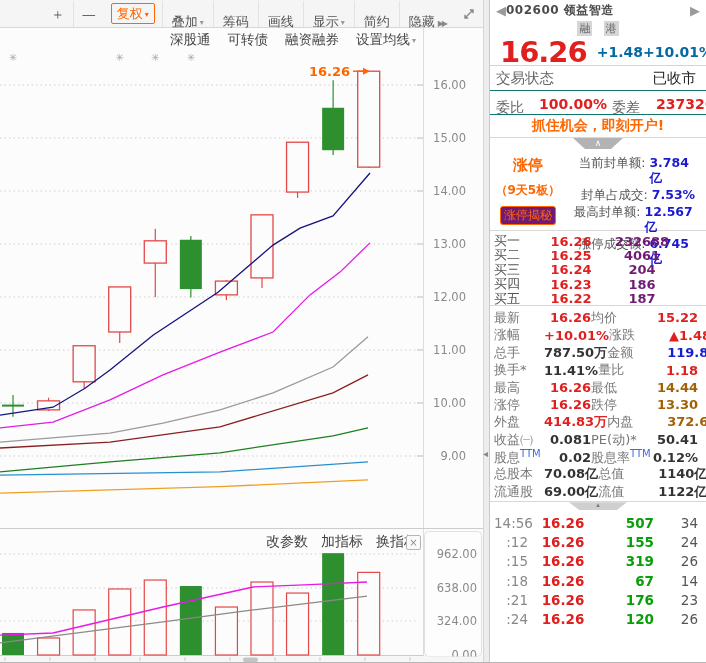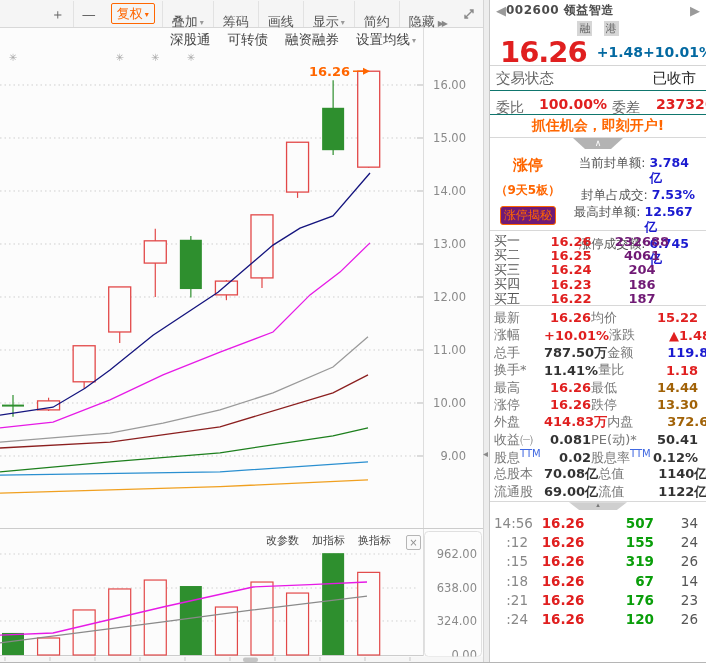--- a/index.html
+++ b/index.html
@@ -26,21 +26,21 @@
   .caret { font-size: 8px; color: #999; margin-left: 2px; vertical-align: 1px; }
   .hide-more { font-size: 8px; color: #888; letter-spacing: -2px; margin-left: 3px; }
   .fs-icon { display:inline-block; width: 16px; height: 16px; margin: 0 6px; }
   .subtoolbar {
     position: absolute; left: 170px; top: 31px; display: flex; gap: 17px;
     font-size: 13.5px; color: #444;
   }
   .sub-btn { cursor: pointer; white-space: nowrap; }
   .vol-toolbar {
     position: absolute; left: 266px; top: 533px; display: flex; gap: 13px;
-    font-size: 11px; color: #444;
+    font-size: 14px; color: #444;
   }
   .vol-close {
     position: absolute; left: 406px; top: 535px; width: 15px; height: 15px;
     border: 1px solid #b5b5b5; border-radius: 2px; color: #909090;
     font-size: 10px; line-height: 13px; text-align: center; background: #fafafa; cursor: pointer;
   }
   
   .splitter {
     position: absolute; left: 483px; top: 0; width: 7px; height: 663px;
     background: #ededed; border-left: 1px solid #d5d5d5; border-right: 1px solid #c8c8c8;

